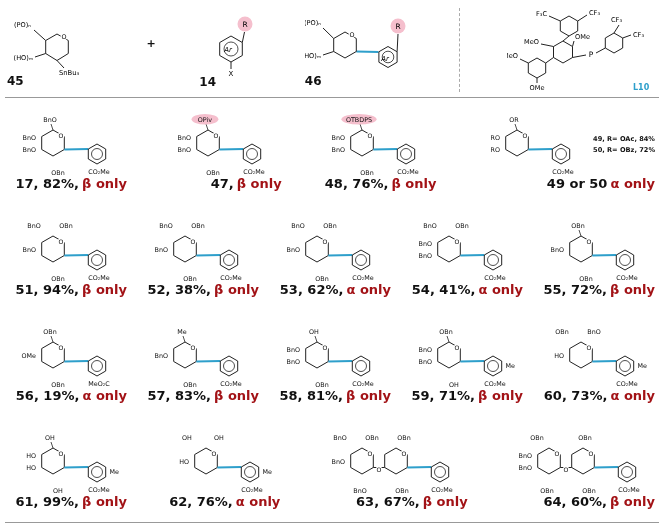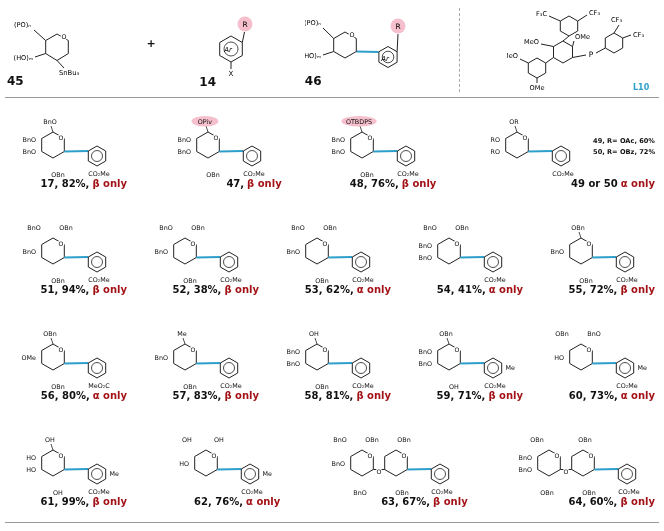--- a/index.html
+++ b/index.html
@@ -12,21 +12,21 @@
   .plus{font-size:11px;font-weight:bold;margin:0 0 14px 0}
   .arrow-block{display:flex;flex-direction:column;align-items:center;width:172px;font-size:6.8px;line-height:1.35;white-space:nowrap}
   .arrow-line{position:relative;width:162px;height:1.2px;background:#111;margin:3px 0}
   .arrow-line:after{content:"";position:absolute;right:-1px;top:-3.4px;border-left:7px solid #111;border-top:4px solid transparent;border-bottom:4px solid transparent}
   .teal{color:var(--teal);font-weight:bold}
   .lig-divider{border-left:1px dashed #aaa;height:84px;margin:0 3px}
   .grid{border-bottom:1.5px solid #999}
   .grid-row{display:flex;justify-content:space-between;align-items:center;height:106px;padding:0 4px}
   .cell{display:flex;flex-direction:column;align-items:flex-end}
   .cell-wrap{display:flex;align-items:center;gap:2px}
-  .caption{font-size:10px;font-weight:bold;white-space:nowrap;margin-top:-2px}
+  .caption{font-size:13px;font-weight:bold;white-space:nowrap;margin-top:-2px}
   .caption .sel{color:var(--red);margin-left:3px}
   .variants{font-size:6.6px;font-weight:600;line-height:1.55;white-space:nowrap}
   svg{display:block}
   svg text{font-family:"DejaVu Sans",sans-serif}
 </style>
 </head>
 <body>
 
 <div class="page">
 
@@ -182,21 +182,21 @@
               <line x1="55.3" y1="37.5" x2="79.3" y2="37" stroke="var(--teal)" stroke-width="1.8"></line>
               <polygon points="88.0,32.0 96.7,37.0 96.7,47.0 88.0,52.0 79.3,47.0 79.3,37.0" fill="none" stroke="#222" stroke-width="1"></polygon>
               <circle cx="88" cy="42" r="5.5" fill="none" stroke="#222" stroke-width="0.8"></circle>
               <line x1="44" y1="18" x2="42" y2="12" stroke="#222" stroke-width="0.8"></line>
               <text x="41" y="9.6" font-size="6.4" text-anchor="middle" fill="#111">OR</text>
               <text x="27" y="28" font-size="6.4" text-anchor="end" fill="#111">RO</text>
               <text x="27" y="40" font-size="6.4" text-anchor="end" fill="#111">RO</text>
               <text x="90" y="61.5" font-size="6.4" text-anchor="middle" fill="#111">CO₂Me</text>
             </svg>
             <div class="variants">
-              <div>49, R= OAc, 60%</div>
+              <div>49, R= OAc, 84%</div>
               <div>50, R= OBz, 72%</div>
             </div>
           </div>
           <div class="caption"><span>49 or 50</span><span class="sel">α only</span></div>
         </div>
       </div>
       <div class="grid-row">
         <div class="cell">
           <div class="cell-wrap">
             <svg width="118" height="66">
@@ -292,21 +292,21 @@
               <line x1="55.3" y1="37.5" x2="79.3" y2="37" stroke="var(--teal)" stroke-width="1.8"></line>
               <polygon points="88.0,32.0 96.7,37.0 96.7,47.0 88.0,52.0 79.3,47.0 79.3,37.0" fill="none" stroke="#222" stroke-width="1"></polygon>
               <circle cx="88" cy="42" r="5.5" fill="none" stroke="#222" stroke-width="0.8"></circle>
               <line x1="44" y1="18" x2="42" y2="12" stroke="#222" stroke-width="0.8"></line>
               <text x="41" y="9.6" font-size="6.4" text-anchor="middle" fill="#111">OBn</text>
               <text x="27" y="34" font-size="6.4" text-anchor="end" fill="#111">OMe</text>
               <text x="49" y="62.5" font-size="6.4" text-anchor="middle" fill="#111">OBn</text>
               <text x="90" y="61.5" font-size="6.4" text-anchor="middle" fill="#111">MeO₂C</text>
             </svg>
           </div>
-          <div class="caption"><span>56, 80%,</span><span class="sel">α only</span></div>
+          <div class="caption"><span>56, 19%,</span><span class="sel">α only</span></div>
         </div>
         <div class="cell">
           <div class="cell-wrap">
             <svg width="118" height="66">
               <polygon points="44.0,18.0 55.3,24.5 55.3,37.5 44.0,44.0 32.7,37.5 32.7,24.5" fill="none" stroke="#222" stroke-width="1"></polygon>
               <text x="52" y="26" font-size="6.2" text-anchor="middle" fill="#111" paint-order="stroke" stroke="#fff" stroke-width="2.5">O</text>
               <line x1="55.3" y1="37.5" x2="79.3" y2="37" stroke="var(--teal)" stroke-width="1.8"></line>
               <polygon points="88.0,32.0 96.7,37.0 96.7,47.0 88.0,52.0 79.3,47.0 79.3,37.0" fill="none" stroke="#222" stroke-width="1"></polygon>
               <circle cx="88" cy="42" r="5.5" fill="none" stroke="#222" stroke-width="0.8"></circle>
               <line x1="44" y1="18" x2="42" y2="12" stroke="#222" stroke-width="0.8"></line>

